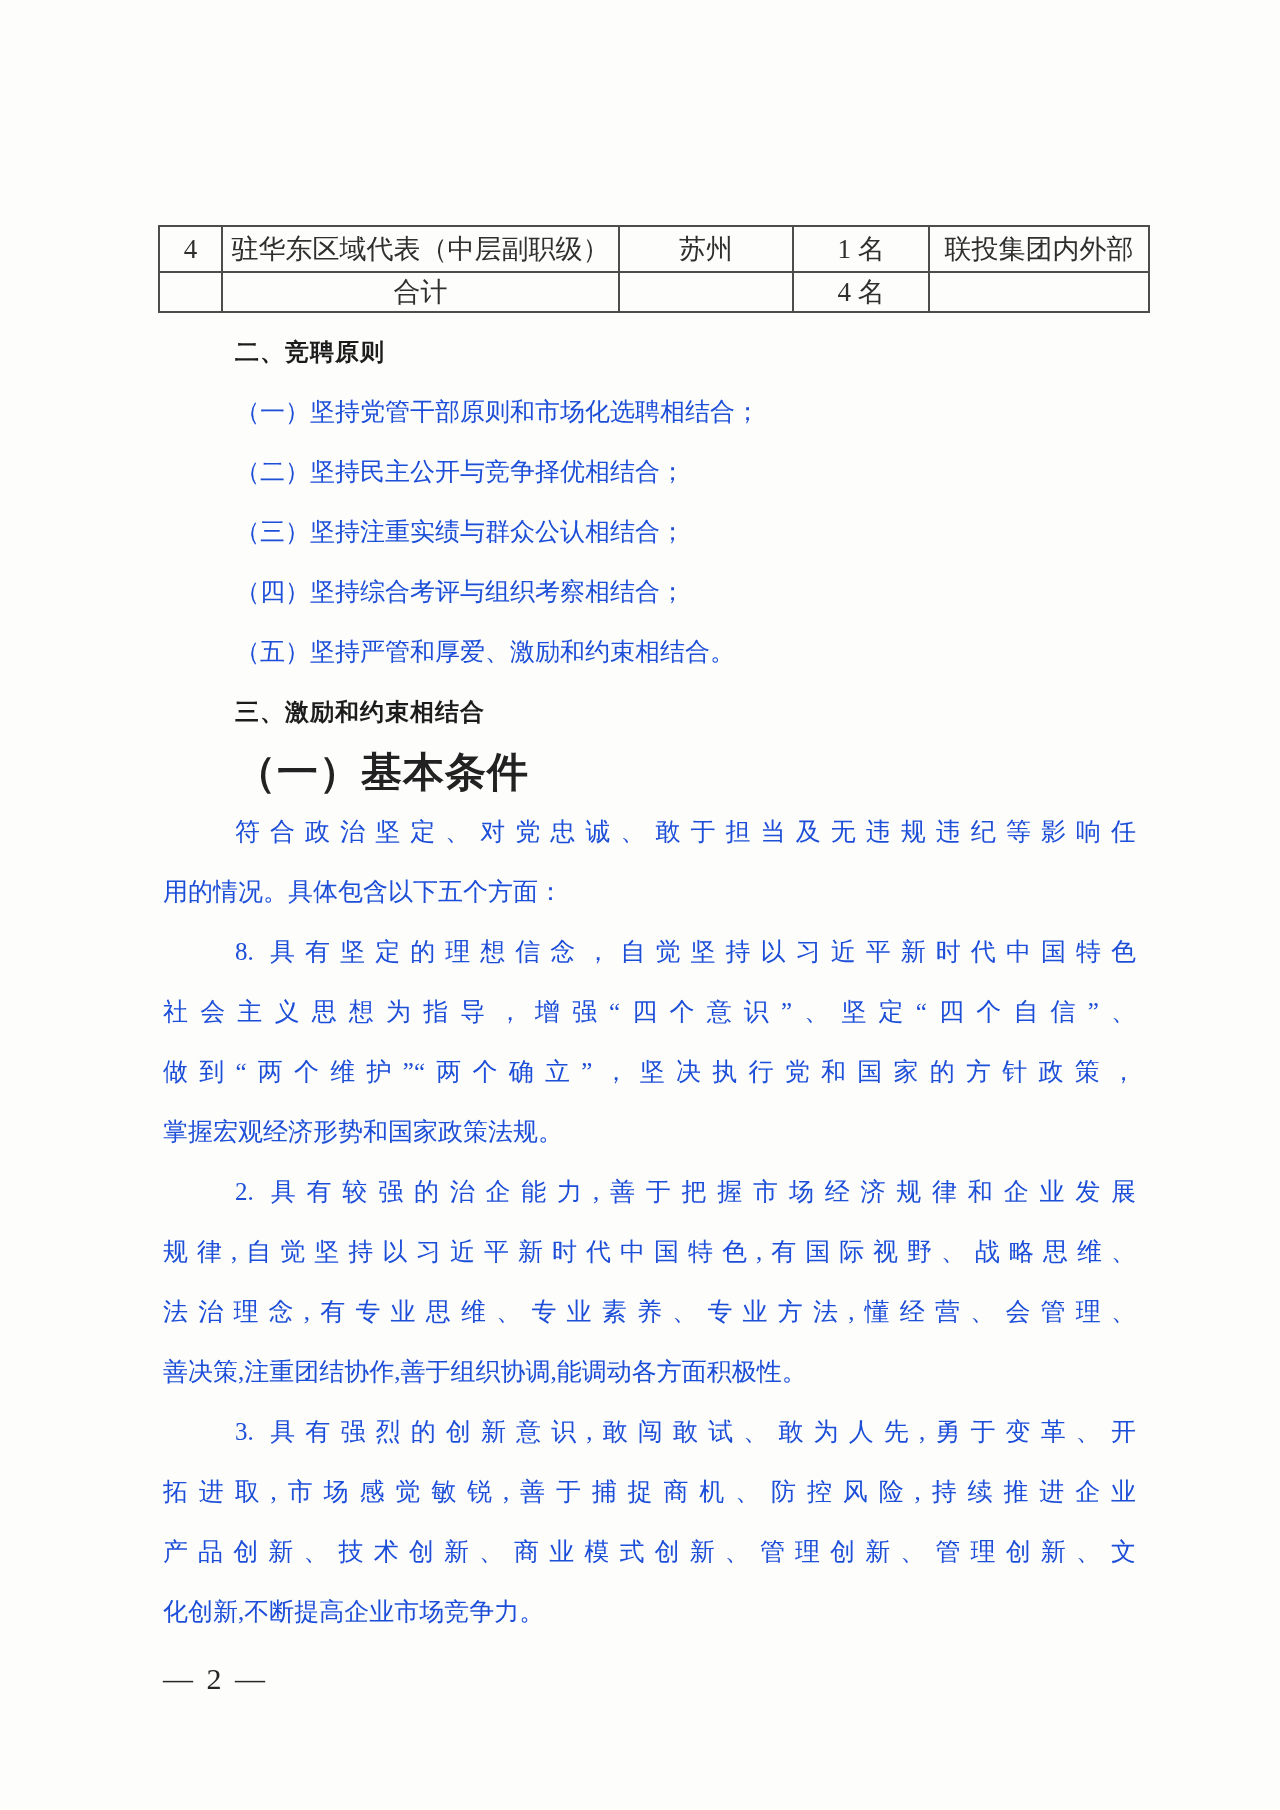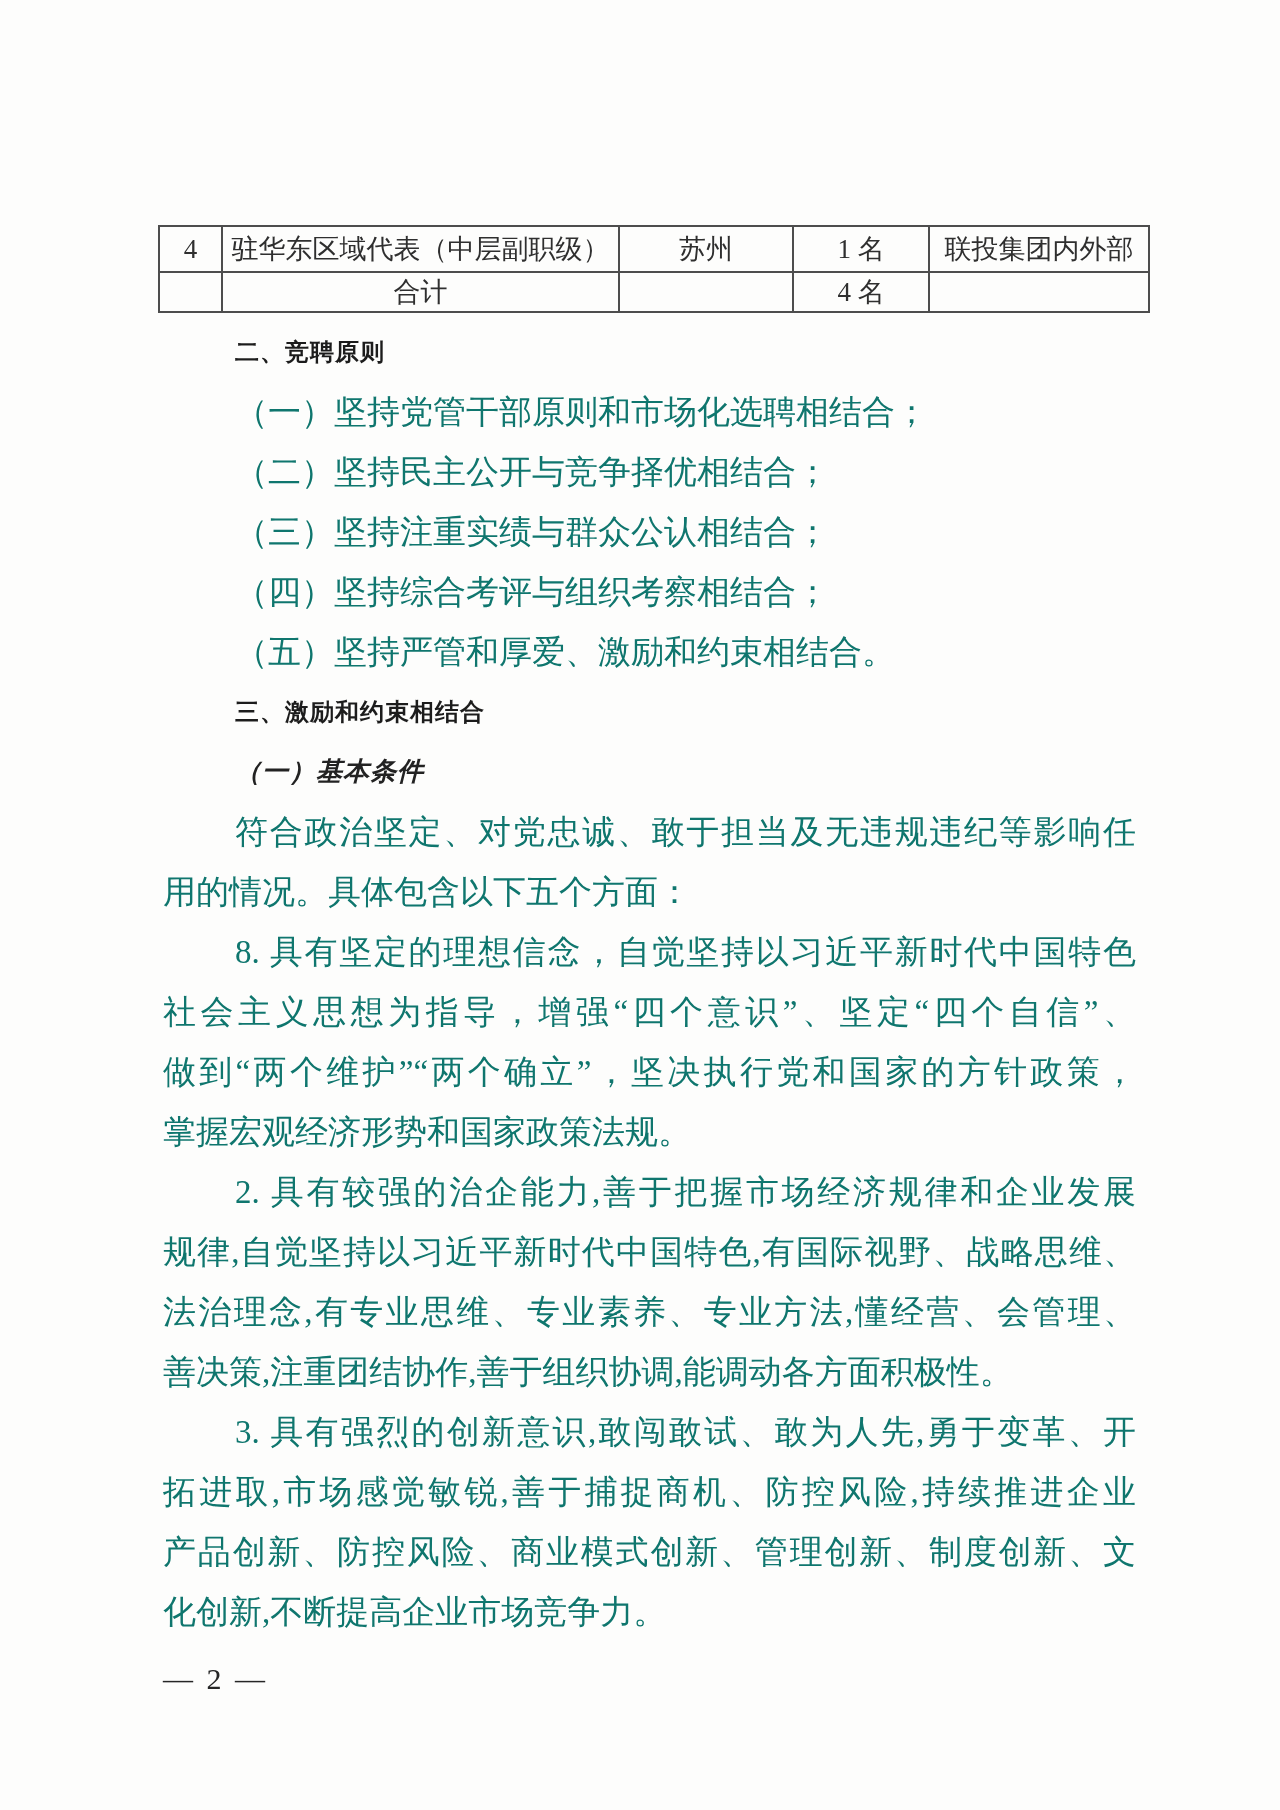--- a/index.html
+++ b/index.html
@@ -43,42 +43,41 @@
   
   .content {
     position: absolute;
     left: 163px;
     top: 322px;
     width: 973px;
   }
   .line {
     height: 60px;
     line-height: 60px;
-    font-size: 33px;
-    color: #0f766e;
+    font-size: 25px;
+    color: #1d4ed8;
     white-space: normal;
   }
   .line.indent { padding-left: 72px; }
   .line.fill {
     text-align: justify;
     text-align-last: justify;
   }
   .t-heading {
     font-family: "Liberation Sans", "DejaVu Sans", sans-serif;
     font-weight: 700;
     font-size: 24px;
     color: #1c1c1c;
     letter-spacing: 1px;
   }
   .t-subheading {
     font-weight: 700;
-    font-size: 26px;
+    font-size: 41px;
     color: #222222;
     letter-spacing: 1px;
-    font-style: italic;
   }
   .t-item, .t-body {
     font-weight: 400;
   }
 
   
   .page-number {
     position: absolute;
     left: 163px;
     top: 1659px;
@@ -155,18 +154,18 @@
     <div class="line t-body fill">规律,自觉坚持以习近平新时代中国特色,有国际视野、战略思维、</div>
 
     <div class="line t-body fill">法治理念,有专业思维、专业素养、专业方法,懂经营、会管理、</div>
 
     <div class="line t-body">善决策,注重团结协作,善于组织协调,能调动各方面积极性。</div>
 
     <div class="line t-body indent fill">3. 具有强烈的创新意识,敢闯敢试、敢为人先,勇于变革、开</div>
 
     <div class="line t-body fill">拓进取,市场感觉敏锐,善于捕捉商机、防控风险,持续推进企业</div>
 
-    <div class="line t-body fill">产品创新、防控风险、商业模式创新、管理创新、制度创新、文</div>
+    <div class="line t-body fill">产品创新、技术创新、商业模式创新、管理创新、管理创新、文</div>
 
     <div class="line t-body">化创新,不断提高企业市场竞争力。</div>
   </div>
 
 <div class="page-number">— 2 —</div>
 
 </body></html>

